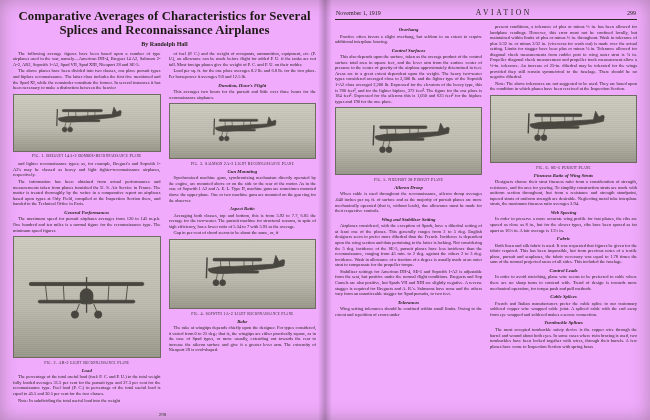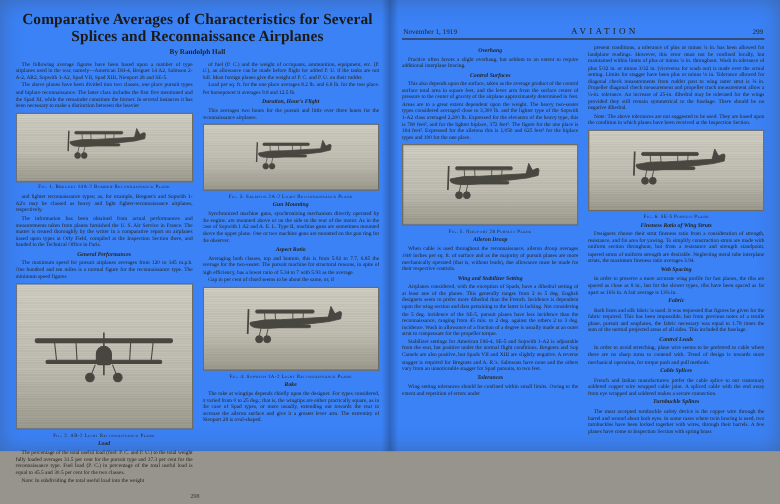--- a/index.html
+++ b/index.html
@@ -1,23 +1,23 @@
 <!DOCTYPE html>
 <html><head>
 <meta charset="utf-8">
 <style>
   * { margin:0; padding:0; box-sizing:border-box; }
   html,body { width:650px; height:420px; overflow:hidden; }
   body { background:#97948d; font-family:"Liberation Serif", serif; color:#27241e; }
-  .spread { position:relative; width:650px; height:376px; display:flex; background:#3b82f6; box-shadow: inset 0 0 18px rgba(60,55,45,.35); }
+  .spread { position:relative; width:650px; height:420px; display:flex; background:#f0abfc; box-shadow: inset 0 0 18px rgba(60,55,45,.35); }
   .gutter { position:absolute; left:50%; top:0; width:14px; height:100%; transform:translateX(-50%);
             background:linear-gradient(90deg, rgba(0,0,0,0) 0%, rgba(0,0,0,.22) 50%, rgba(0,0,0,0) 100%); pointer-events:none; z-index:5; }
   .page { width:325px; height:420px; position:relative; }
   .page-left  { padding:9px 9px 10px 13px; }
-  .page-right { padding:21px 13px 10px 10px; }
+  .page-right { padding:8px 13px 10px 10px; }
 
   .title { font-size:12.8px; font-weight:700; text-align:center; line-height:1.12; letter-spacing:.1px; color:#1d1a14; }
   .byline { text-align:center; font-size:6px; font-weight:700; margin:3px 0 4px; }
 
   .running-head { display:flex; justify-content:space-between; align-items:baseline; font-size:6px; padding:0 1px; }
   .jname { font-size:7.6px; letter-spacing:2.6px; }
   .head-rule { border-top:1px solid #2e2b25; margin:2px 0 4px; }
 
   .cols { display:flex; gap:8px; overflow:hidden; }
   .page-left  .cols { height:352px; }

